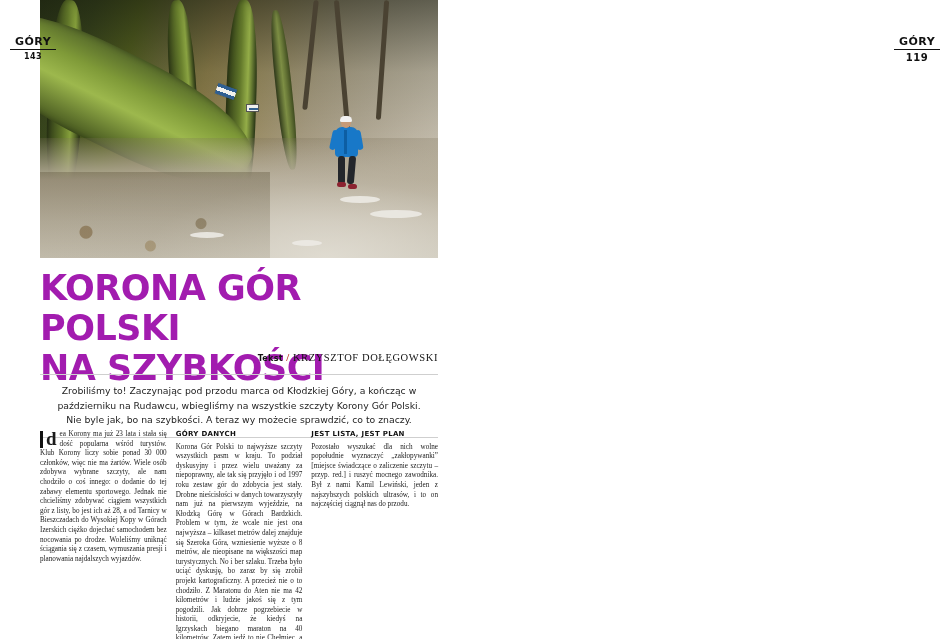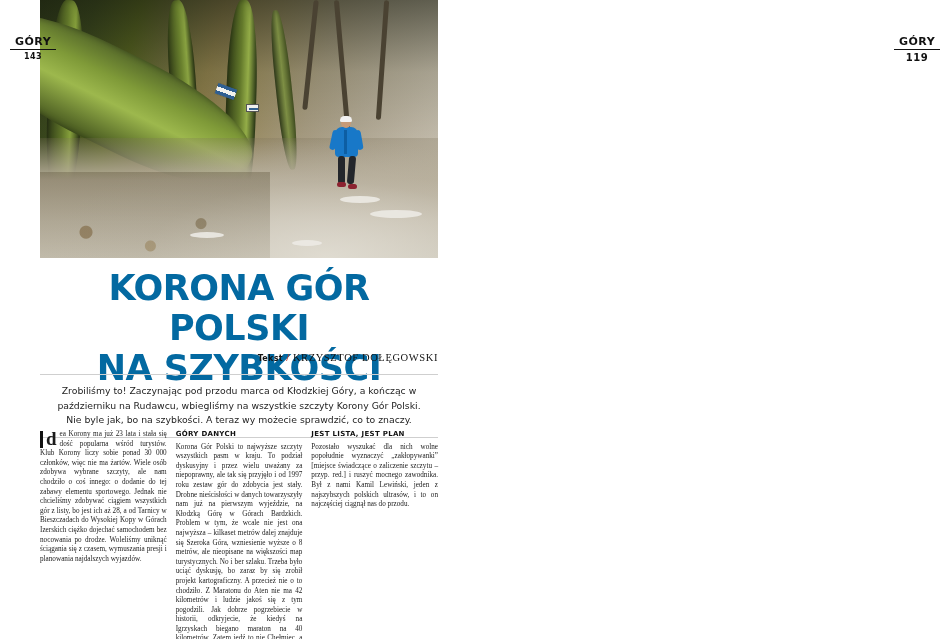--- a/index.html
+++ b/index.html
@@ -98,21 +98,21 @@
   .runner .legL { position:absolute; left:8px; top:38px; width:7px; height:28px; background:#23262b; border-radius:3px; }
   .runner .legR { position:absolute; left:18px; top:38px; width:7px; height:28px; background:#23262b; border-radius:3px; transform:rotate(5deg); }
   .runner .shoeL { position:absolute; left:7px; top:64px; width:9px; height:5px; background:#8c2230; border-radius:3px; }
   .runner .shoeR { position:absolute; left:18px; top:66px; width:9px; height:5px; background:#8c2230; border-radius:3px; }
 
   
   .headline {
     position:absolute; left:40px; top:268px; width:398px;
     font-family:"DejaVu Sans", sans-serif;
     font-weight:bold; font-size:35px; line-height:40px;
-    letter-spacing:-.5px; color:#0369a1; text-align:center;
+    letter-spacing:-.5px; color:#a21caf; text-align:left;
   }
   .headline .l2 { display:block; }
   .byline {
     position:absolute; right:40px; top:352px;
     font-family:"Liberation Serif", serif; font-size:10.5px;
     letter-spacing:.6px; color:#141414;
   }
   .byline .tekst { font-family:"DejaVu Sans", sans-serif; font-size:8px; font-weight:bold; letter-spacing:.3px; }
   .byline .slash { color:#c0392b; font-weight:bold; }
 

